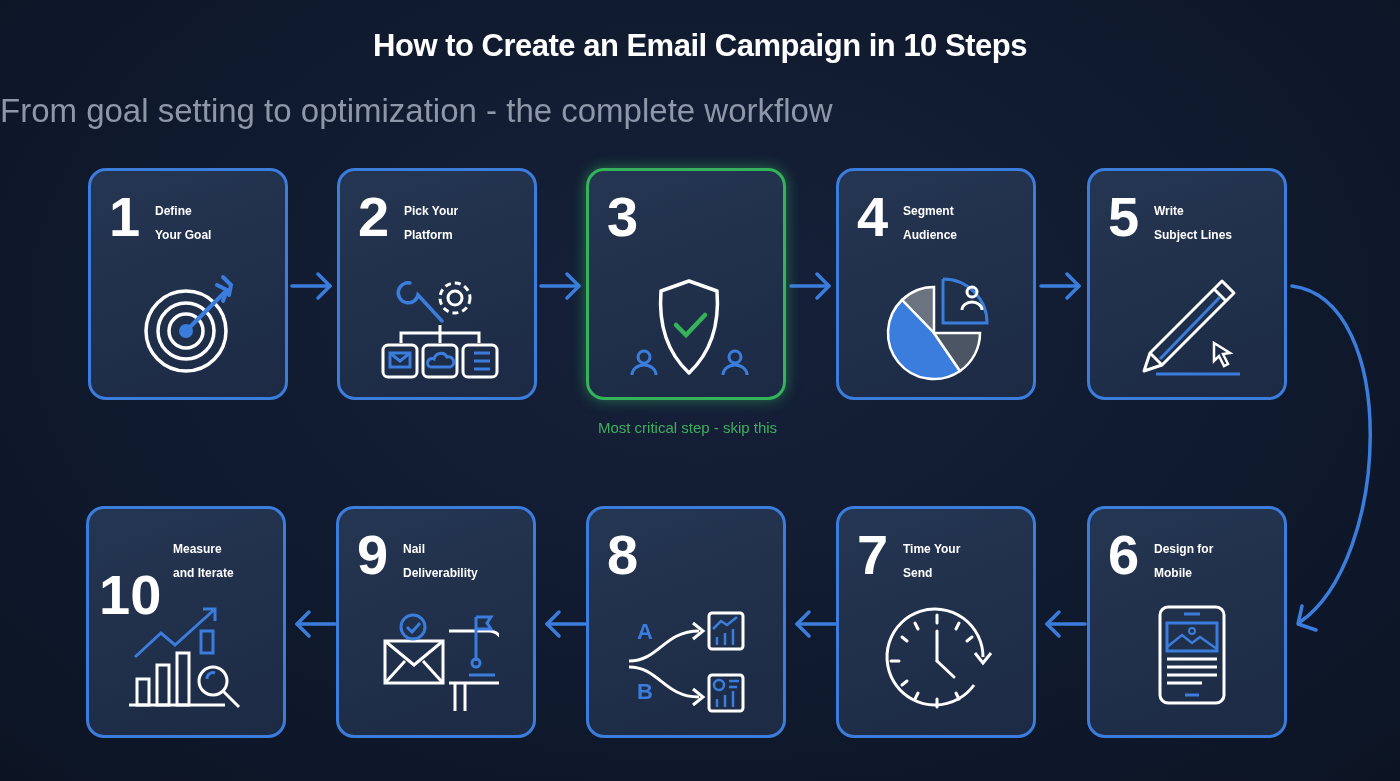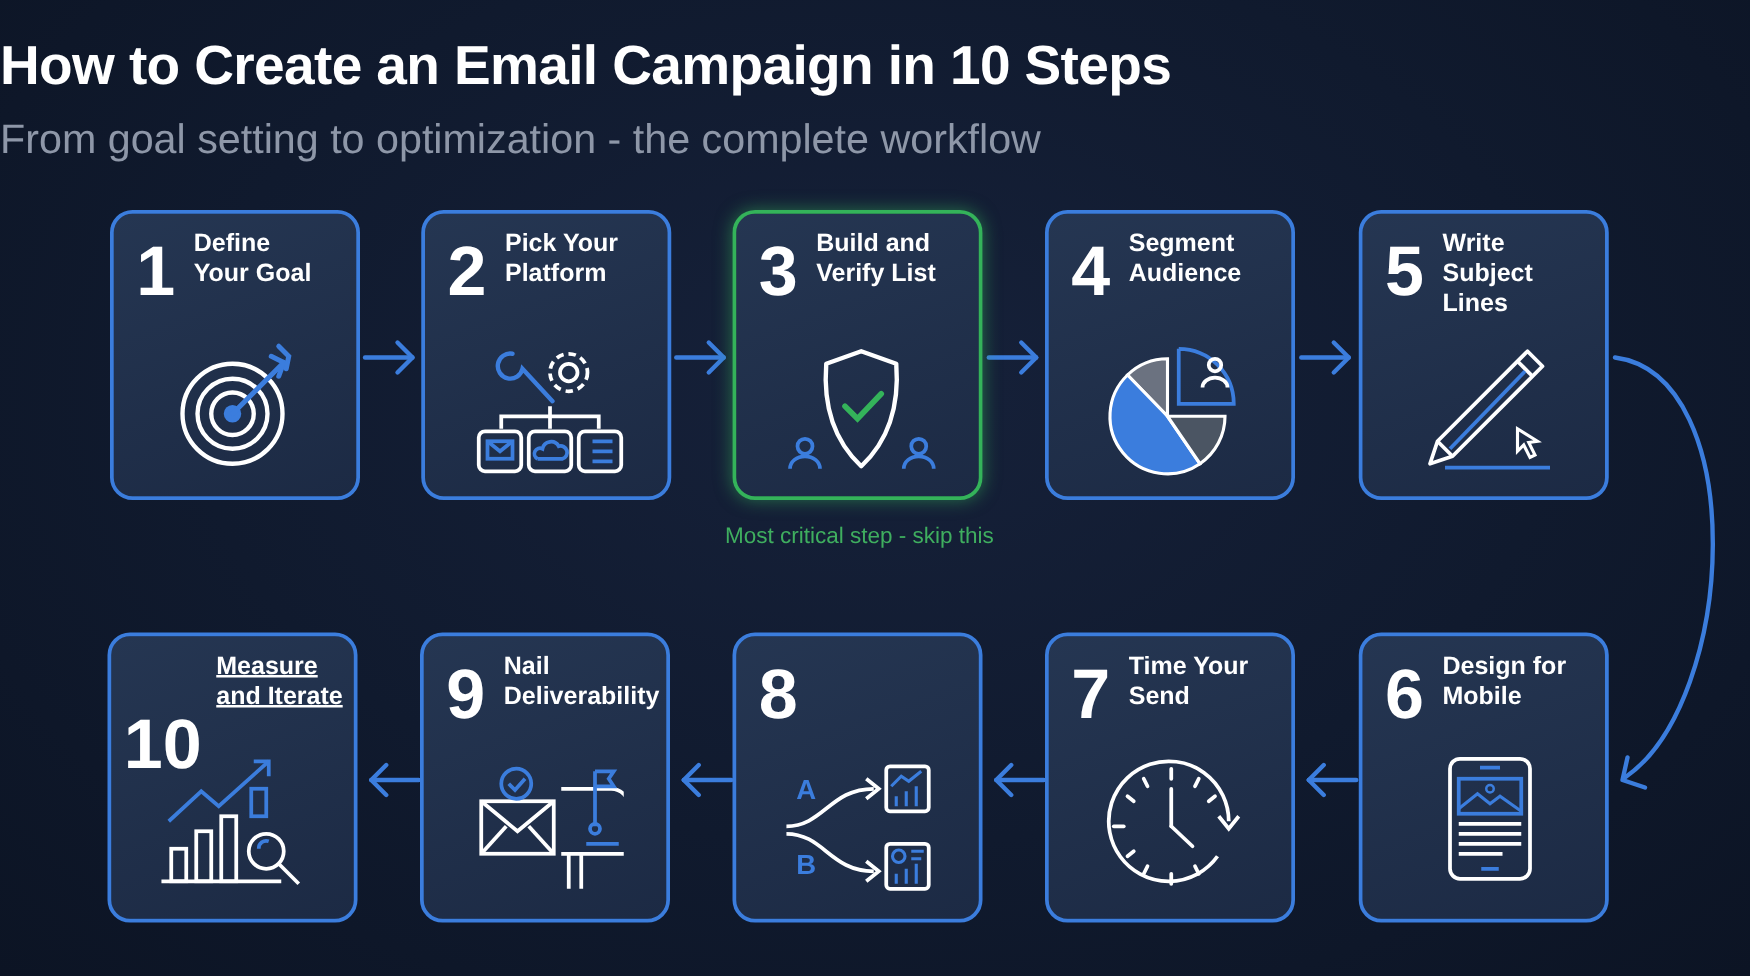--- a/index.html
+++ b/index.html
@@ -1,26 +1,26 @@
 <!DOCTYPE html>
 <html><head>
 <meta charset="utf-8">
 <style>
   html,body{margin:0;padding:0;}
   body{width:1400px;height:781px;background:radial-gradient(ellipse at 50% 40%, #16213a 0%, #101a2e 55%, #0c1424 100%);font-family:"Liberation Sans",sans-serif;color:#fff;position:relative;overflow:hidden;}
-  .title{position:absolute;left:0;right:0;top:28px;text-align:left;font-size:44px;font-weight:bold;letter-spacing:-0.5px;color:#ffffff;}
+  .title{position:absolute;left:0;right:0;top:28px;text-align:center;font-size:31px;font-weight:bold;letter-spacing:-0.5px;color:#ffffff;}
   .subtitle{position:absolute;left:0;right:0;top:92px;text-align:left;font-size:33px;color:#8e97a8;}
   .card{position:absolute;width:200px;height:232px;border:3px solid #3b7ddd;border-radius:18px;background:linear-gradient(160deg,#253652 0%,#1c2a44 100%);box-sizing:border-box;}
   .card.hl{border-color:#34b35a;box-shadow:0 0 14px rgba(52,179,90,0.55);}
   .num{position:absolute;left:18px;top:18px;font-size:56px;font-weight:bold;line-height:56px;color:#fff;}
-  .lbl{position:absolute;left:64px;top:12px;font-size:20px;font-weight:bold;line-height:24px;color:#fff;}
-  .card.wide .lbl{left:84px;text-decoration:underline;}
+  .lbl{position:absolute;left:64px;top:28px;font-size:12px;font-weight:bold;line-height:24px;color:#fff;}
+  .card.wide .lbl{left:84px;}
   .card.wide .num{left:10px;margin-top:40px;}
   .icon{position:absolute;left:40px;top:92px;width:120px;height:120px;}
-  .note{position:absolute;left:560px;top:418px;width:255px;text-align:center;color:#3fae5f;font-size:18px;line-height:20px;}
+  .note{position:absolute;left:560px;top:418px;width:255px;text-align:center;color:#3fae5f;font-size:15px;line-height:20px;}
   svg.arrows{position:absolute;left:0;top:0;}
 </style>
 </head>
 <body>
 
 <div class="title">How to Create an Email Campaign in 10 Steps</div>
 <div class="subtitle">From goal setting to optimization - the complete workflow</div>
 
 <svg class="arrows" width="1400" height="781">
   <g stroke="#3b7ddd" stroke-width="3.5" fill="none" stroke-linecap="round" stroke-linejoin="round">
@@ -114,24 +114,20 @@
         <path d="M50 104 h20 a5 5 0 0 0 -3 -10 a7 7 0 0 0 -13 2 a4 4 0 0 0 -4 8"></path>
         <line x1="94" y1="90" x2="110" y2="90"></line>
         <line x1="94" y1="98" x2="110" y2="98"></line>
         <line x1="94" y1="106" x2="110" y2="106"></line>
       </g>
   </svg>
 </div>
 
 <div class="card hl" style="left:586px;top:168px;">
   <div class="num">3</div>
-  <div class="lbl">
-      <div>Build and</div>
-      <div>Verify List</div>
-    </div>
   <svg class="icon" viewBox="0 0 120 120">
     <path d="M60 18 L88 28 Q92 80 60 110 Q28 80 32 28 Z" fill="none" stroke="#fff" stroke-width="3.5" stroke-linejoin="round"></path>
     <polyline points="47,62 57,72 76,52" fill="none" stroke="#34b35a" stroke-width="4.5" stroke-linecap="round"></polyline>
     <g stroke="#3b7ddd" stroke-width="3" fill="none">
         <circle cx="15" cy="94" r="6"></circle>
         <path d="M3 112 a12 10 0 0 1 24 0"></path>
         <circle cx="106" cy="94" r="6"></circle>
         <path d="M94 112 a12 10 0 0 1 24 0"></path>
       </g>
   </svg>

